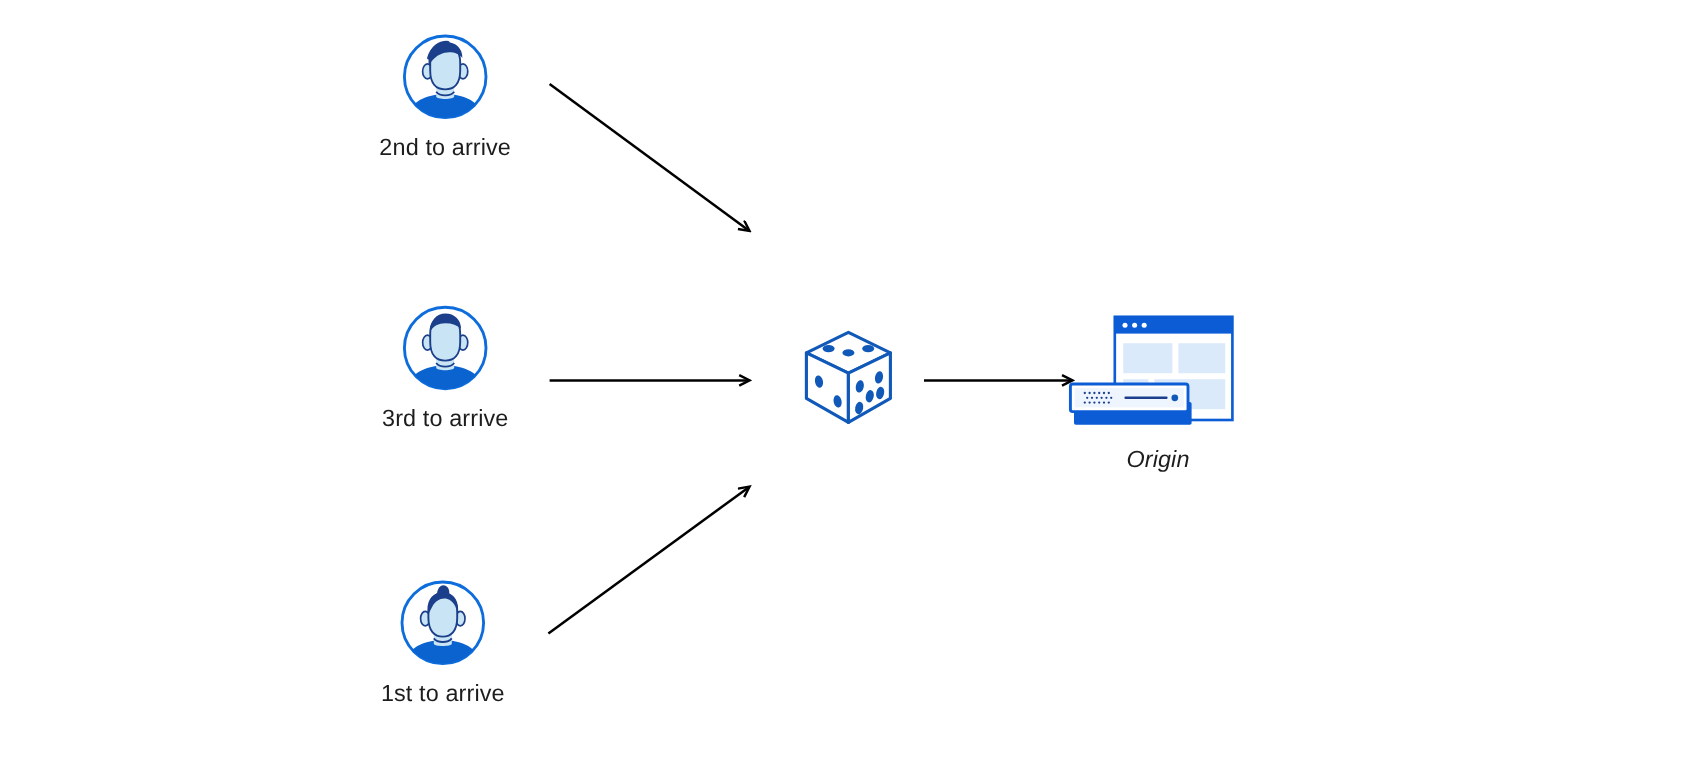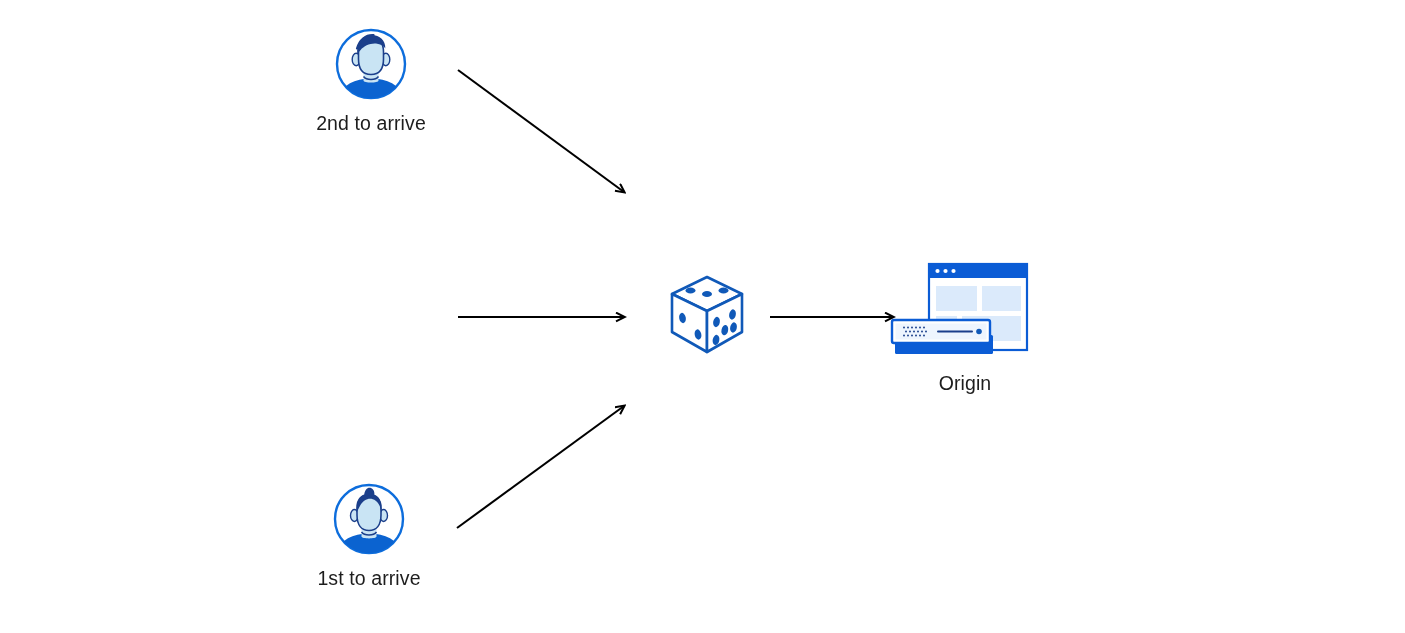--- a/index.html
+++ b/index.html
@@ -108,20 +108,42 @@
           <path d="M25.5,26 C25.5,16.5 30.5,12 38,12 C45.5,12 50.5,16.5 50.5,26 L50.5,33 C50.5,43.5 45.5,48.5 38,48.5 C30.5,48.5 25.5,43.5 25.5,33 Z" fill="#c9e4f4" stroke="#1b3f8b" stroke-width="1.6"></path>
 
           <path d="M24.3,28.2 C23.2,17.0 29.2,9.0 38.4,9.0 C47.0,9.0 52.6,14.6 52.3,22.4 C51.0,20.4 47.8,18.0 43.0,17.6 C37.0,17.1 31.0,20.0 27.6,24.0 C26.4,25.4 25.3,26.8 24.3,28.2 Z" fill="#1b3f8b"></path>
           <path d="M24.0,22.5 C26.5,13.5 33.0,8.6 40.5,9.2" fill="none" stroke="#1b3f8b" stroke-width="2.2" stroke-linecap="round"></path>
         </g>
       </svg>
     </div>
     <div class="node-label">2nd to arrive</div>
   </div>
 
+  <div class="node avatar-node" style="left:306px; top:252px;">
+    <div class="avatar-wrap">
+      <svg width="76" height="76" viewBox="0 0 76 76">
+        <defs>
+          <clipPath id="clipB">
+              <circle cx="38" cy="38" r="34"></circle>
+            </clipPath>
+        </defs>
+        <circle cx="38" cy="38" r="34" fill="#ffffff" stroke="#0d6ddc" stroke-width="2.4"></circle>
+        <g clip-path="url(#clipB)">
+          <path d="M4,76 C7,60 20,52.5 38,52.5 C56,52.5 69,60 72,76 Z" fill="#0b63d0"></path>
+          <path d="M30.5,42 L30.5,54.5 C30.5,57.2 45.5,57.2 45.5,54.5 L45.5,42 Z" fill="#c9e4f4"></path>
+          <path d="M30.5,50.5 C33.5,54.5 42.5,54.5 45.5,50.5" fill="none" stroke="#1b3f8b" stroke-width="1.5"></path>
+          <ellipse cx="23.2" cy="33.5" rx="4.0" ry="6.2" fill="#c9e4f4" stroke="#1b3f8b" stroke-width="1.4"></ellipse>
+          <ellipse cx="52.8" cy="33.5" rx="4.0" ry="6.2" fill="#c9e4f4" stroke="#1b3f8b" stroke-width="1.4"></ellipse>
+          <path d="M25.5,26 C25.5,16.5 30.5,12 38,12 C45.5,12 50.5,16.5 50.5,26 L50.5,33 C50.5,43.5 45.5,48.5 38,48.5 C30.5,48.5 25.5,43.5 25.5,33 Z" fill="#c9e4f4" stroke="#1b3f8b" stroke-width="1.6"></path>
+          <path d="M25.2,24.8 C25.2,15.0 30.8,9.2 38.2,9.2 C45.6,9.2 51.2,14.4 51.2,22.0 C48.2,19.0 43.8,17.4 38.0,17.4 C32.4,17.4 28.2,19.6 25.2,24.8 Z" fill="#1b3f8b"></path>
+        </g>
+      </svg>
+    </div>
+    <div class="node-label">3rd to arrive</div>
+  </div>
 
   <div class="node avatar-node" style="left:304px; top:481px;text-align:center;">
     <div class="avatar-wrap">
       <svg width="76" height="76" viewBox="0 0 76 76">
         <defs>
           <clipPath id="clipC">
               <circle cx="38" cy="38" r="34"></circle>
             </clipPath>
         </defs>
         <circle cx="38" cy="38" r="34" fill="#ffffff" stroke="#0d6ddc" stroke-width="2.4"></circle>
@@ -162,21 +184,21 @@
 
         <ellipse cx="54.5" cy="50.0" rx="3.3" ry="5.2" transform="rotate(12 54.5 50.0)"></ellipse>
         <ellipse cx="70.5" cy="42.5" rx="3.3" ry="5.2" transform="rotate(12 70.5 42.5)"></ellipse>
         <ellipse cx="62.8" cy="58.2" rx="3.3" ry="5.2" transform="rotate(12 62.8 58.2)"></ellipse>
         <ellipse cx="54.0" cy="68.0" rx="3.3" ry="5.2" transform="rotate(12 54.0 68.0)"></ellipse>
         <ellipse cx="71.5" cy="55.5" rx="3.3" ry="5.2" transform="rotate(12 71.5 55.5)"></ellipse>
       </g>
     </svg>
   </div>
 
-  <div class="node origin-node" style="left:865px; top:258px;">
+  <div class="node origin-node" style="left:865px; top:258px;font-style:italic;">
     <div class="origin-art">
       <svg width="200" height="100" viewBox="0 0 200 100" style="margin-left:-30px;">
 
         <g>
           <rect x="64" y="6" width="98" height="86" fill="#ffffff" stroke="#0b5cd5" stroke-width="2.2"></rect>
           <rect x="64" y="6" width="98" height="14" fill="#0b5cd5"></rect>
           <circle cx="72.5" cy="13" r="2.1" fill="#ffffff"></circle>
           <circle cx="80.5" cy="13" r="2.1" fill="#ffffff"></circle>
           <circle cx="88.5" cy="13" r="2.1" fill="#ffffff"></circle>
           <rect x="71" y="28" width="41" height="25" fill="#dbeafb"></rect>

